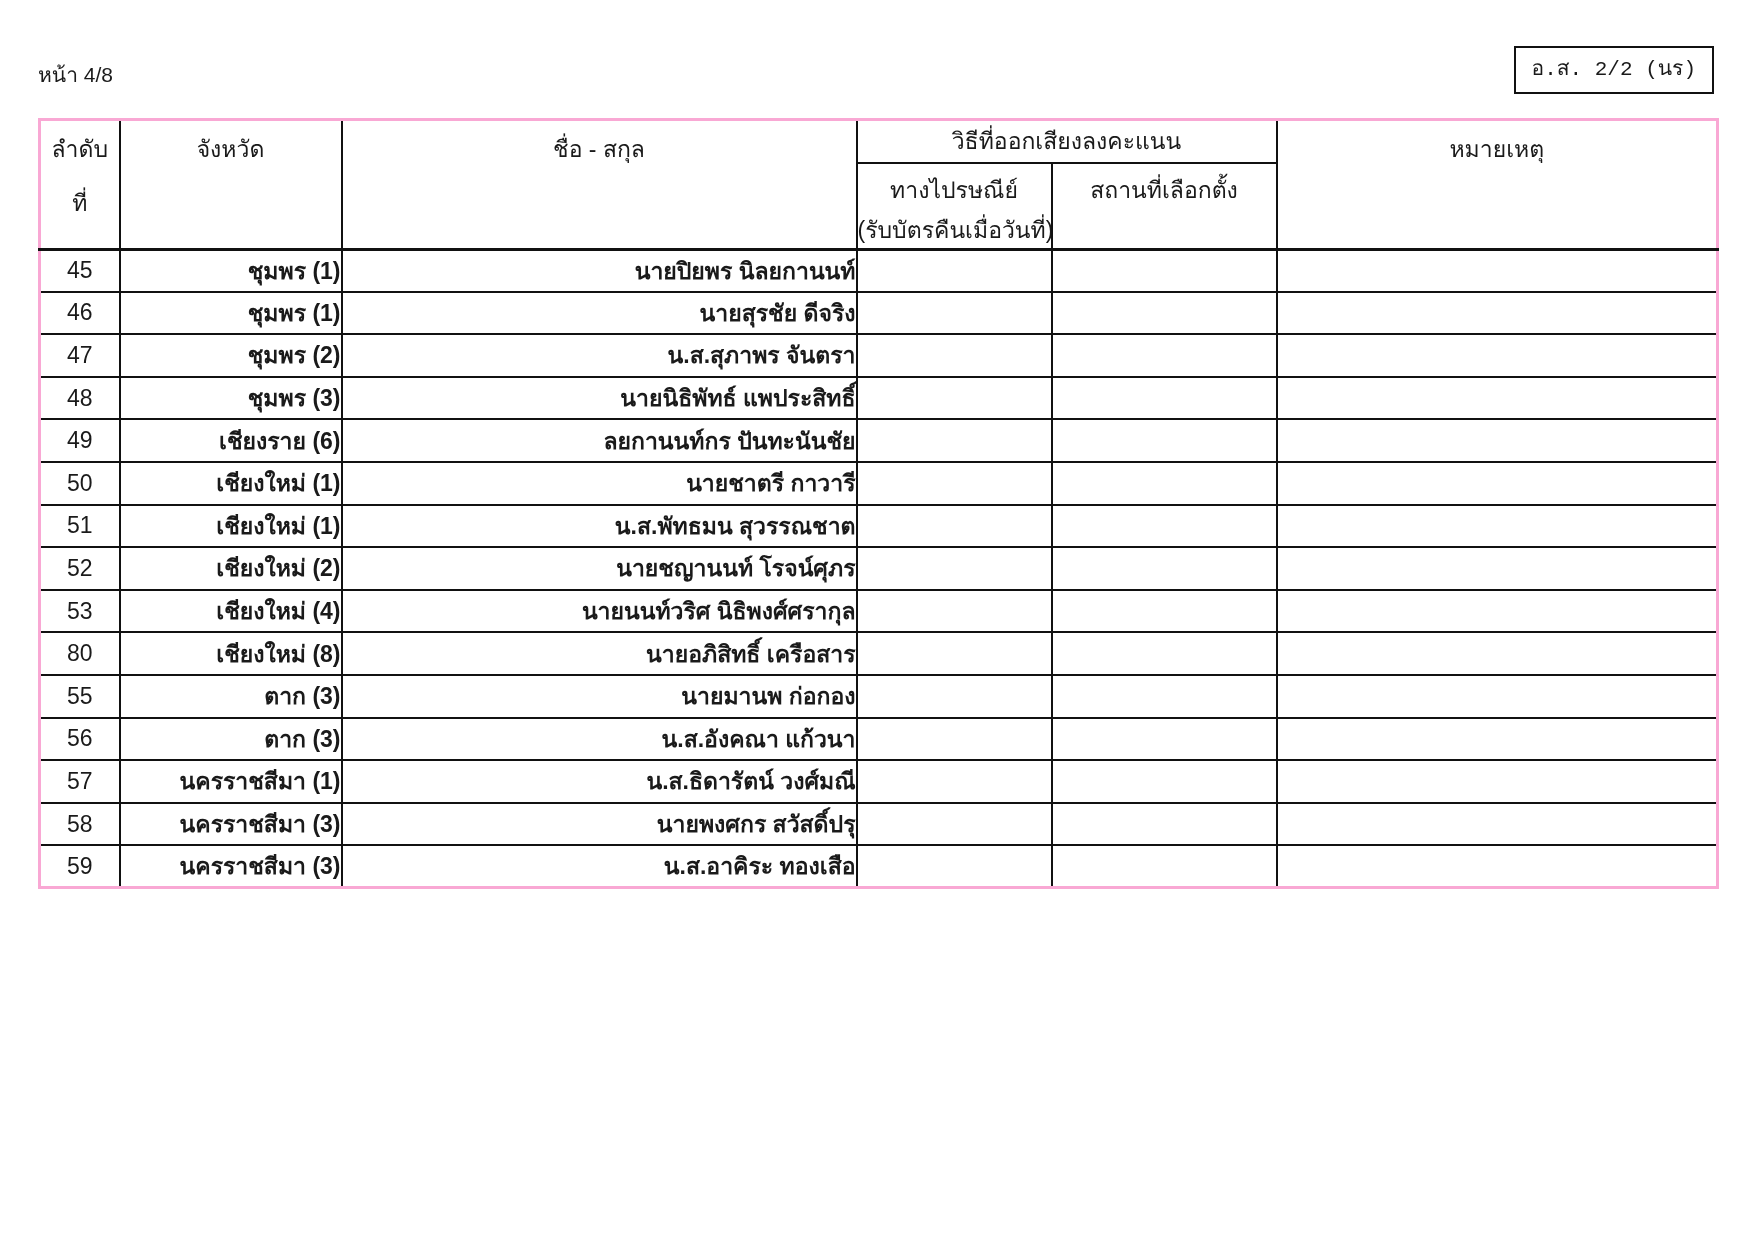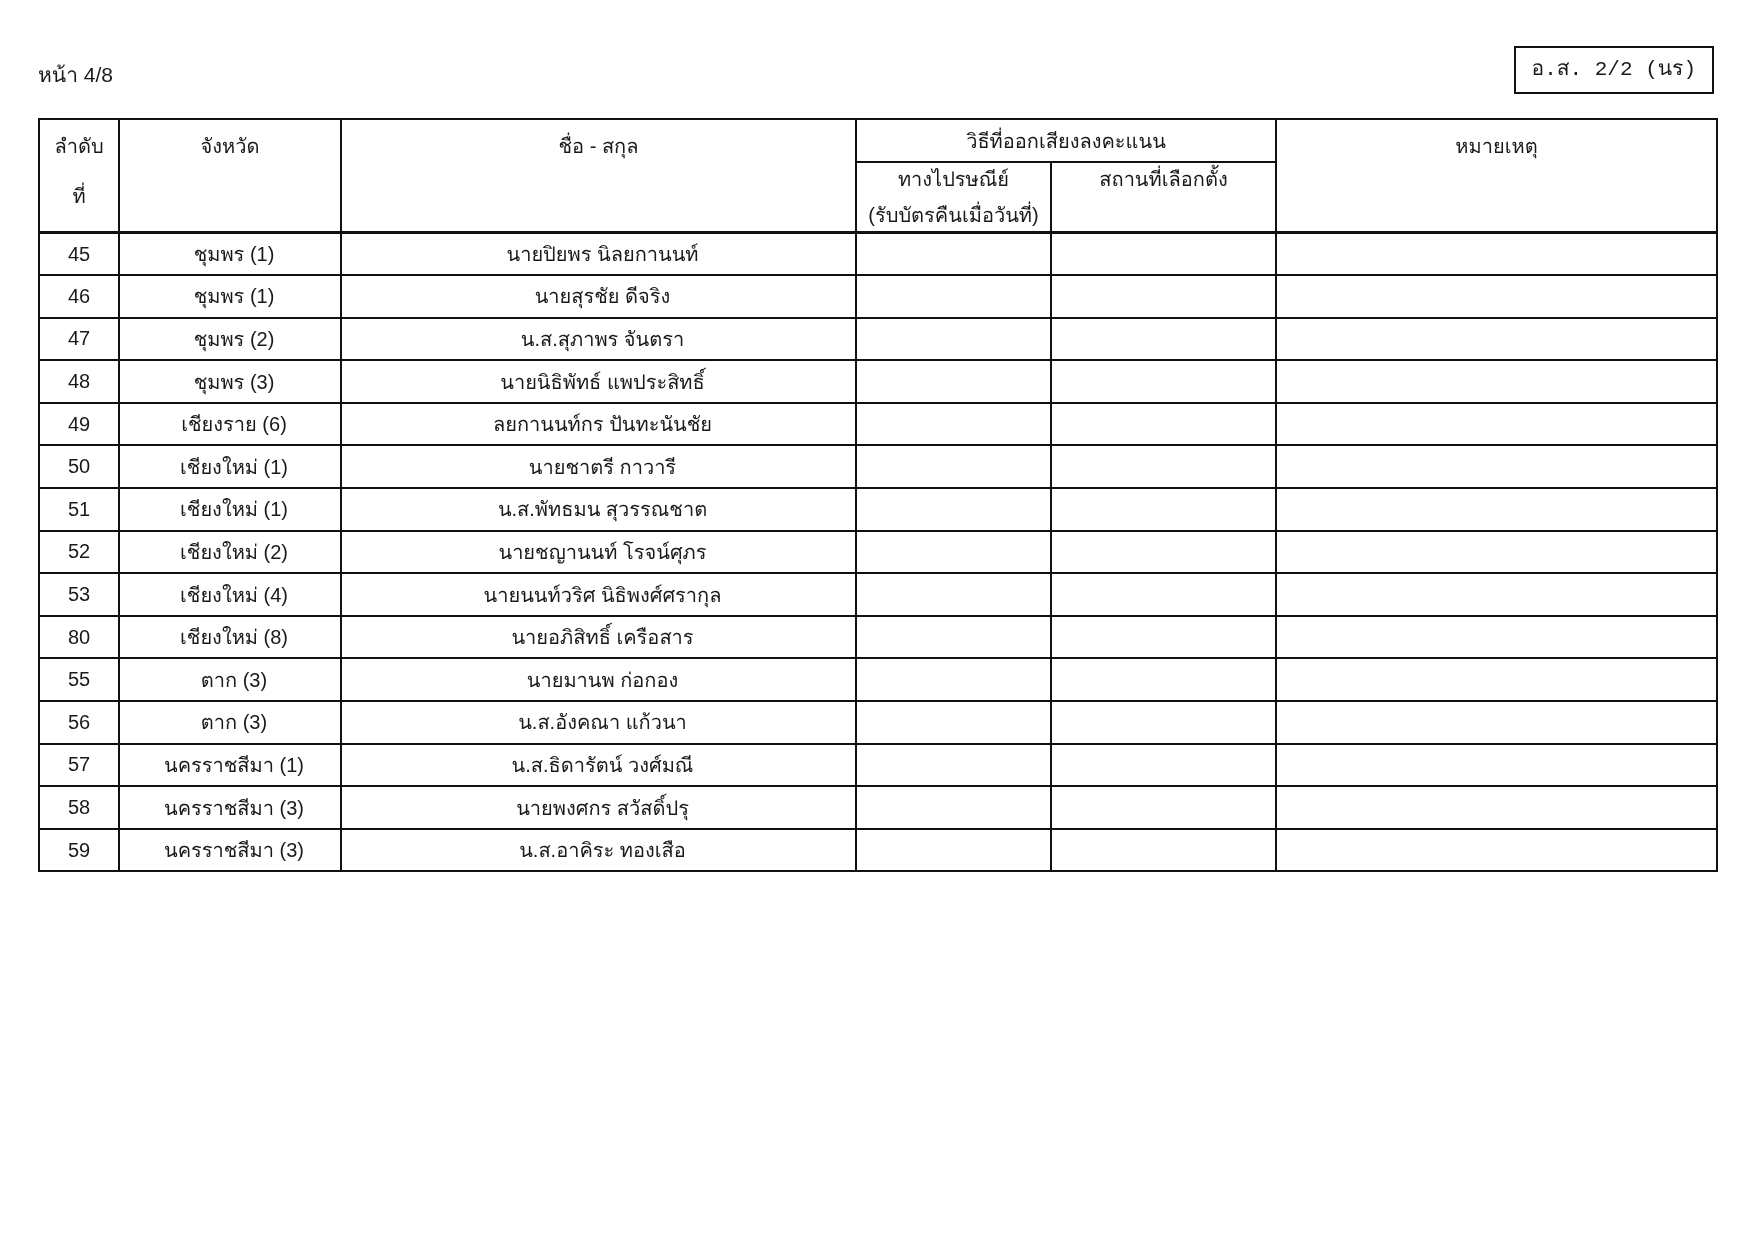--- a/index.html
+++ b/index.html
@@ -36,42 +36,42 @@
   .subtitle {
     text-align: center;
     font-size: 21px;
     line-height: 31px;
   }
   table.main {
     border-collapse: collapse;
     table-layout: fixed;
     width: 1678px;
     margin: 14px 0 0 38px;
-    border: 1px solid #f9a8d4;
-    font-size: 20px;
+    border: 3px solid #f9a8d4;
+    font-size: 23px;
   }
   th, td {
     border: 2px solid #111;
     font-weight: normal;
     overflow: hidden;
     white-space: nowrap;
   }
   thead th { text-align: center; }
   thead tr.hrow1 th { height: 43px; }
-  thead tr.hrow2 th { height: 64px; vertical-align: top; }
+  thead tr.hrow2 th { height: 64px; vertical-align: top; padding-top: 8px; }
   thead { border-bottom: 3px solid #111; }
   th.rspan {
     vertical-align: top;
     padding-top: 10px;
   }
   th.h-order .line2 { margin-top: 18px; }
   th.h-mail .line2 { margin-top: 4px; }
   tbody td { height: 42.6px; }
   td.col-no { text-align: center; }
-  td.col-province, td.col-name { text-align: center; padding-left: 8px; }
+  td.col-province, td.col-name { text-align: right; padding-left: 8px; font-weight: bold; }
 </style>
 </head>
 <body>
 
 <div class="page">
 
   <div class="top-row">
     <div class="page-num">หน้า 4/8</div>
     <div class="form-code-box">
       <span>อ.ส. 2/2 (นร)</span>

